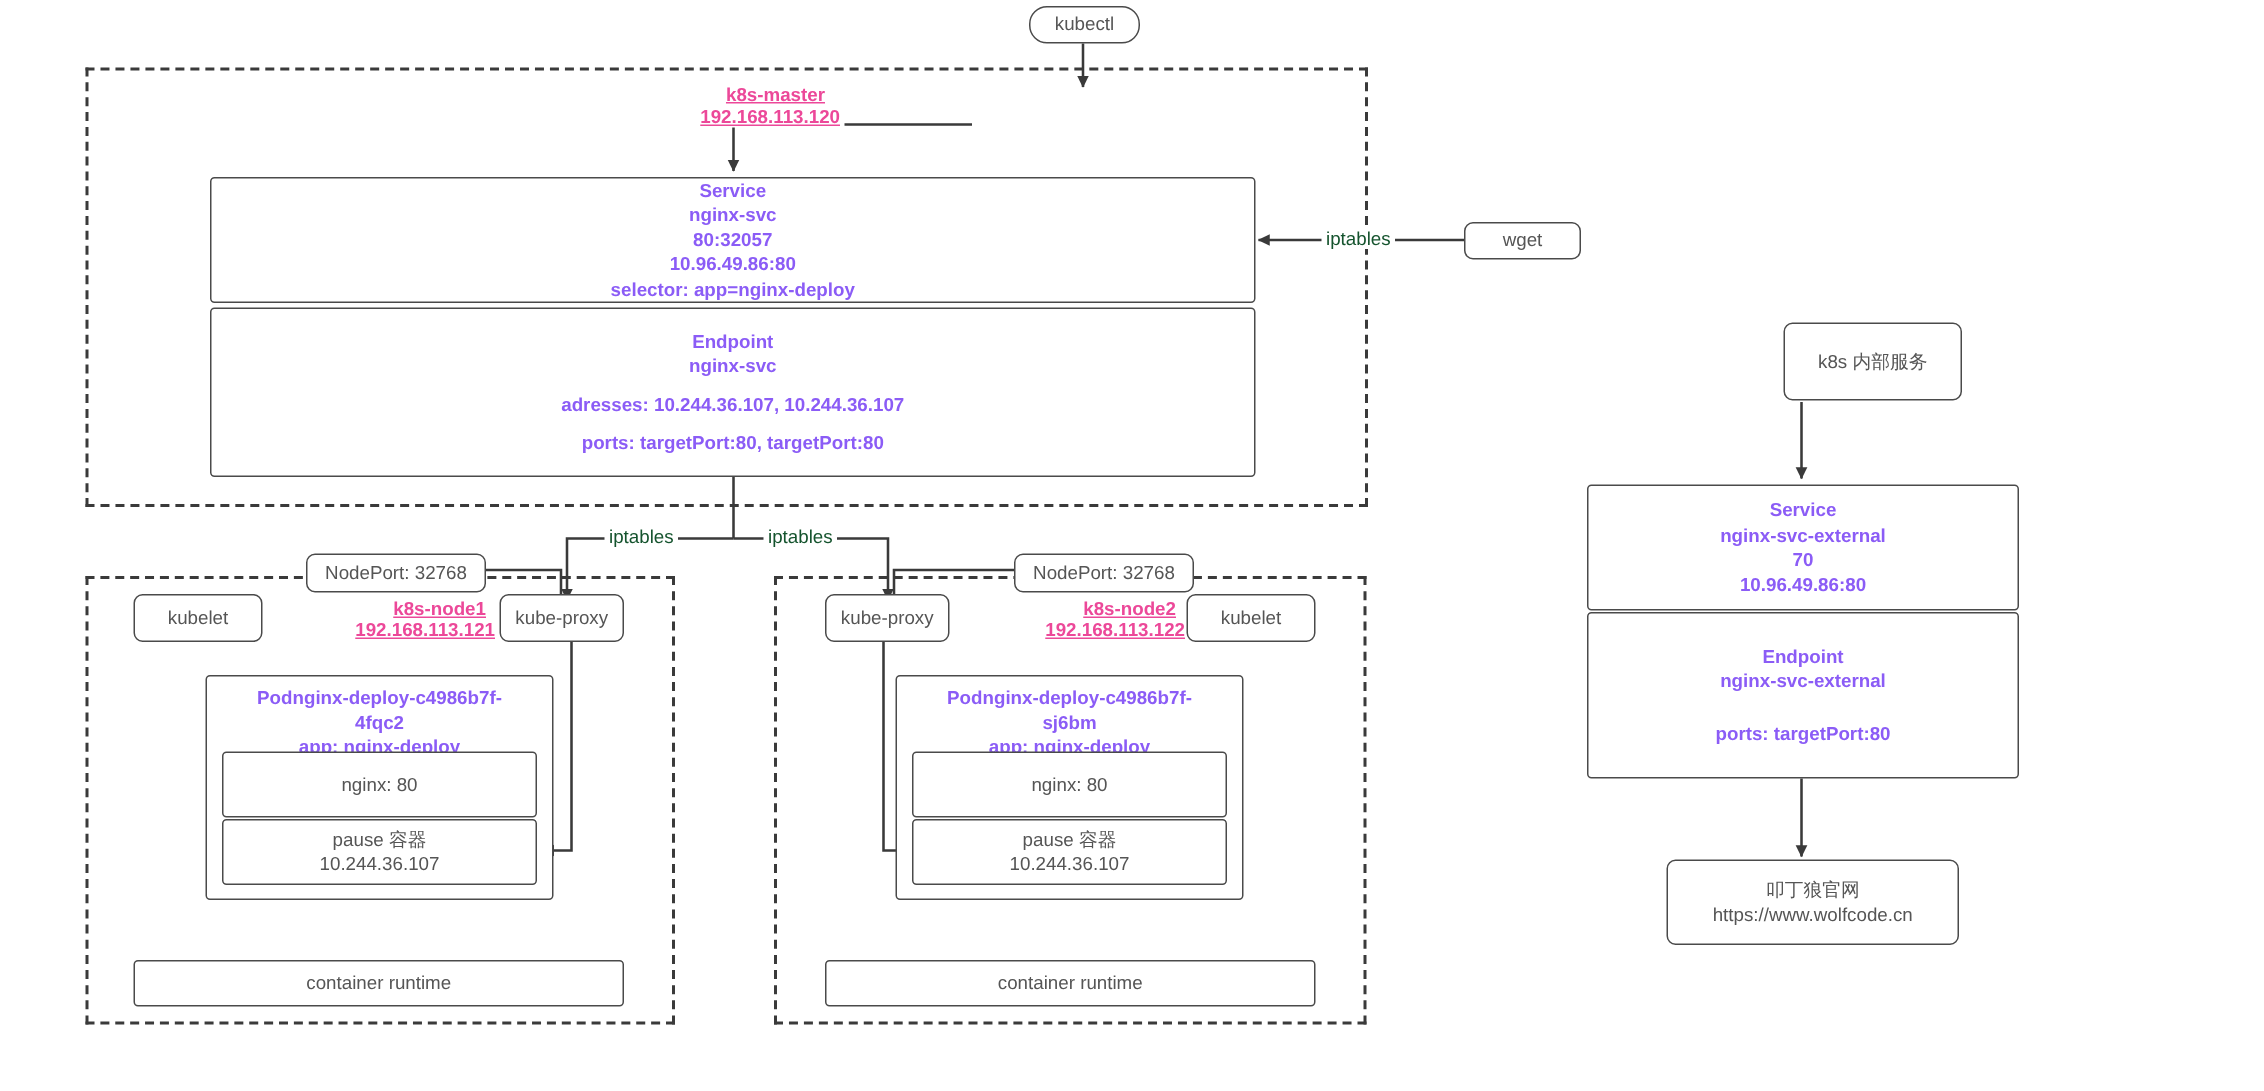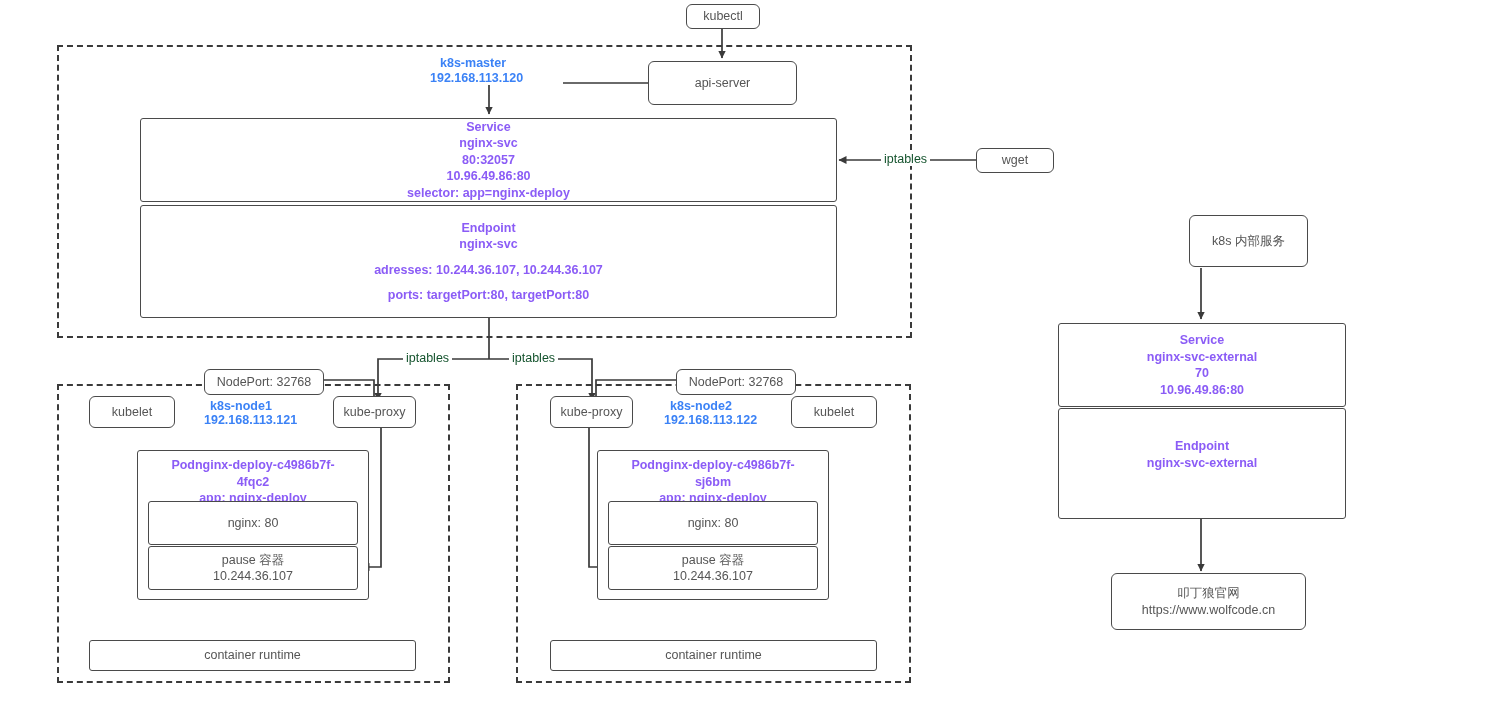--- a/index.html
+++ b/index.html
@@ -15,21 +15,21 @@
        background:#ffffff;border-radius:6px;display:flex;flex-direction:column;
        align-items:center;justify-content:center;text-align:center;
        font-size:12.5px;line-height:1.32;color:#555;}
   .box.sq{border-radius:3px;}
   .box.bold{font-weight:bold;color:#8b5cf6;}
   .box .ln{display:block;width:100%;}
   .box .sp{display:block;height:9px;}
 
   .lbl{position:absolute;font-size:12.5px;color:#14532d;background:#fff;
        padding:0 3px;white-space:nowrap;}
-  .lbl.b{font-weight:bold;color:#3b82f6;text-align:left;}
+  .lbl.b{font-weight:bold;color:#ec4899;text-align:right;text-decoration:underline;}
 </style>
 </head>
 <body>
 
 <div id="canvas">
 
   <svg class="wires" viewBox="0 0 1509 727" xmlns="http://www.w3.org/2000/svg">
     <defs>
       <marker id="ah" markerWidth="9" markerHeight="9" refX="7.5" refY="4.5" orient="auto" markerUnits="userSpaceOnUse">
         <path d="M0,0.6 L8,4.5 L0,8.4 z" fill="#3a3a3a"></path>
@@ -59,23 +59,22 @@
 
       <path d="M1201,519 L1201,571" marker-end="url(#ah)"></path>
     </g>
   </svg>
 
   <div class="zone" style="left:57px;top:45px;width:855px;height:293px;"></div>
 
   <div class="lbl b" style="left:437px;top:56px;width:110px;">k8s-master</div>
   <div class="lbl b" style="left:427px;top:71px;width:130px;">192.168.113.120</div>
 
-  <div class="box" style="left:686px;top:4px;width:74px;height:25px;">kubectl</div>
+  <div class="box" style="left:686px;top:4px;width:74px;height:25px;border-radius:12px;">kubectl</div>
 
-  <div class="box" style="left:648px;top:61px;width:149px;height:44px;">api-server</div>
 
   <div class="box bold sq" style="left:140px;top:118px;width:697px;height:84px;">
     <span class="ln">Service</span>
     <span class="ln">nginx-svc</span>
     <span class="ln">80:32057</span>
     <span class="ln">10.96.49.86:80</span>
     <span class="ln">selector: app=nginx-deploy</span>
   </div>
 
   <div class="box bold sq" style="left:140px;top:205px;width:697px;height:113px;">
@@ -155,20 +154,21 @@
     <span class="ln">nginx-svc-external</span>
     <span class="ln">70</span>
     <span class="ln">10.96.49.86:80</span>
   </div>
 
   <div class="box bold sq" style="left:1058px;top:408px;width:288px;height:111px;">
     <span class="ln">Endpoint</span>
     <span class="ln">nginx-svc-external</span>
     <span class="sp"></span>
     <span class="sp"></span>
+    <span class="ln">ports: targetPort:80</span>
   </div>
 
   <div class="box" style="left:1111px;top:573px;width:195px;height:57px;">
     <span class="ln">叩丁狼官网</span>
     <span class="ln">https://www.wolfcode.cn</span>
   </div>
 
 </div>
 
 </body></html>

